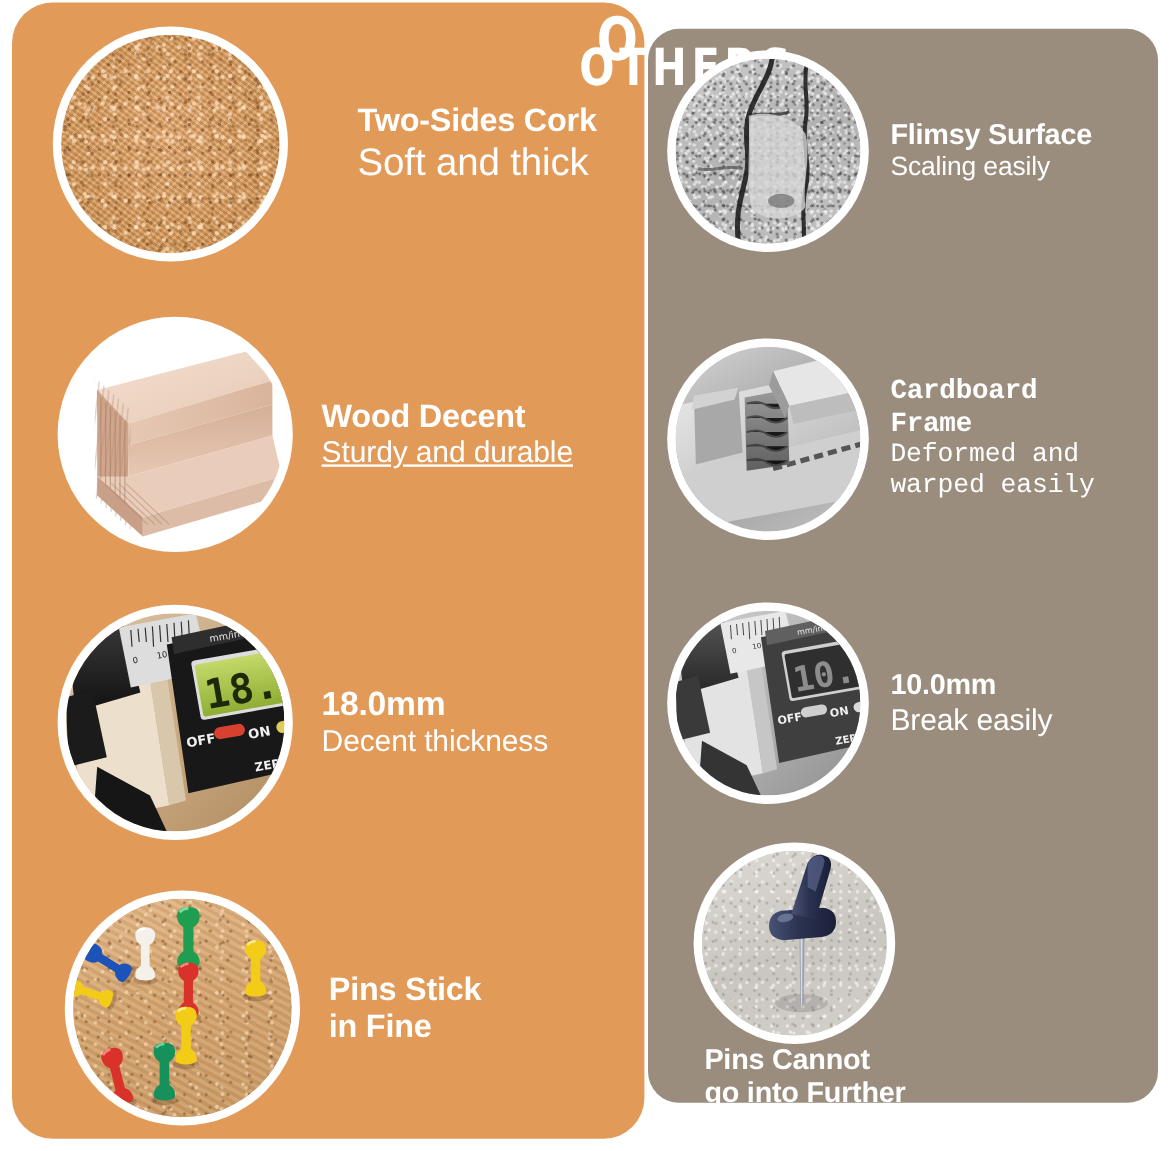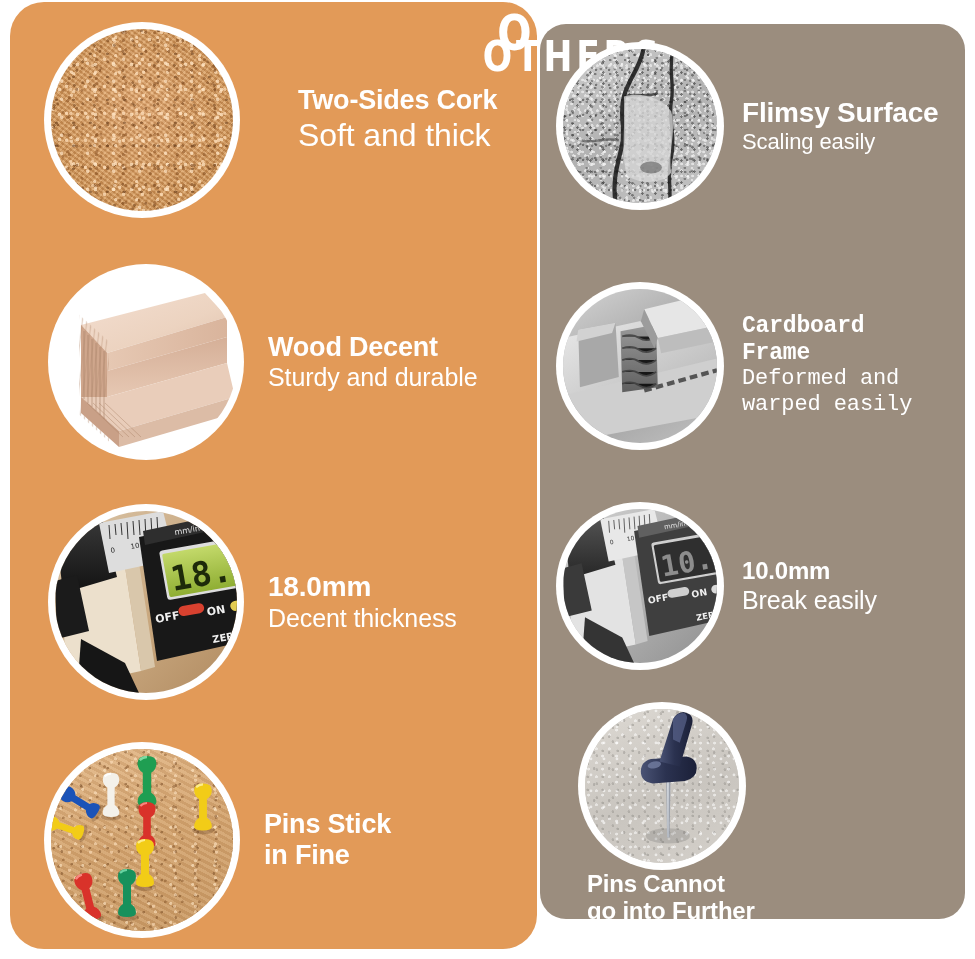--- a/index.html
+++ b/index.html
@@ -110,53 +110,53 @@
   .t-sub {
     font-weight: 400;
     line-height: 1.2;
     letter-spacing: -0.1px;
   }
 
   
   #row-our-1 { left: 44px; top: 22px; gap: 32px; }
   #row-our-2 { left: 48px; top: 264px; }
   #row-our-3 { left: 48px; top: 504px; }
-  #row-our-4 { left: 44px; top: 742px; }
+  #row-our-4 { left: 54px; top: 742px; }
 
   #row-our-1 .thumb, #row-our-2 .thumb, #row-our-3 .thumb, #row-our-4 .thumb {
     width: 196px; height: 196px;
   }
   #row-our-1 .text-block { margin-left: 26px; }
   #row-our-2 .text-block { margin-left: 24px; }
   #row-our-3 .text-block { margin-left: 24px; }
   #row-our-4 .text-block { margin-left: 24px; }
 
   #row-our-1 .t-title { font-size: 27px; }
   #row-our-1 .t-sub   { font-size: 32px; }
   #row-our-2 .t-title { font-size: 27px; }
-  #row-our-2 .t-sub   { font-size: 25px; }
+  #row-our-2 .t-sub   { font-size: 25px; text-decoration: underline; }
   #row-our-3 .t-title { font-size: 28px; }
   #row-our-3 .t-sub   { font-size: 25px; }
   #row-our-4 .t-title { font-size: 27px; }
 
   
   #row-oth-1 { left: 556px; top: 42px; }
   #row-oth-2 { left: 556px; top: 282px; font-family: Liberation Mono, monospace; }
   #row-oth-3 { left: 556px; top: 502px; }
   #row-oth-4 { left: 569px; top: 702px; flex-direction: column; }
 
   #row-oth-1 .thumb, #row-oth-2 .thumb, #row-oth-3 .thumb, #row-oth-4 .thumb {
     width: 168px; height: 168px;
   }
   #row-oth-1 .text-block { margin-left: 18px; }
   #row-oth-2 .text-block { margin-left: 18px; }
   #row-oth-3 .text-block { margin-left: 18px; }
   #row-oth-4 .text-block { margin-left: 18px; }
 
-  #row-oth-1 .t-title { font-size: 28px; }
+  #row-oth-1 .t-title { font-size: 24px; }
   #row-oth-1 .t-sub   { font-size: 22px; }
   #row-oth-2 .t-title { font-size: 23px; }
   #row-oth-2 .t-sub   { font-size: 22px; margin-left: 0; }
   #row-oth-3 .t-title { font-size: 24px; }
   #row-oth-3 .t-sub   { font-size: 25px; }
   #row-oth-4 .t-title { font-size: 24px; }
 
   
   .art { position: absolute; inset: 0; }
 

